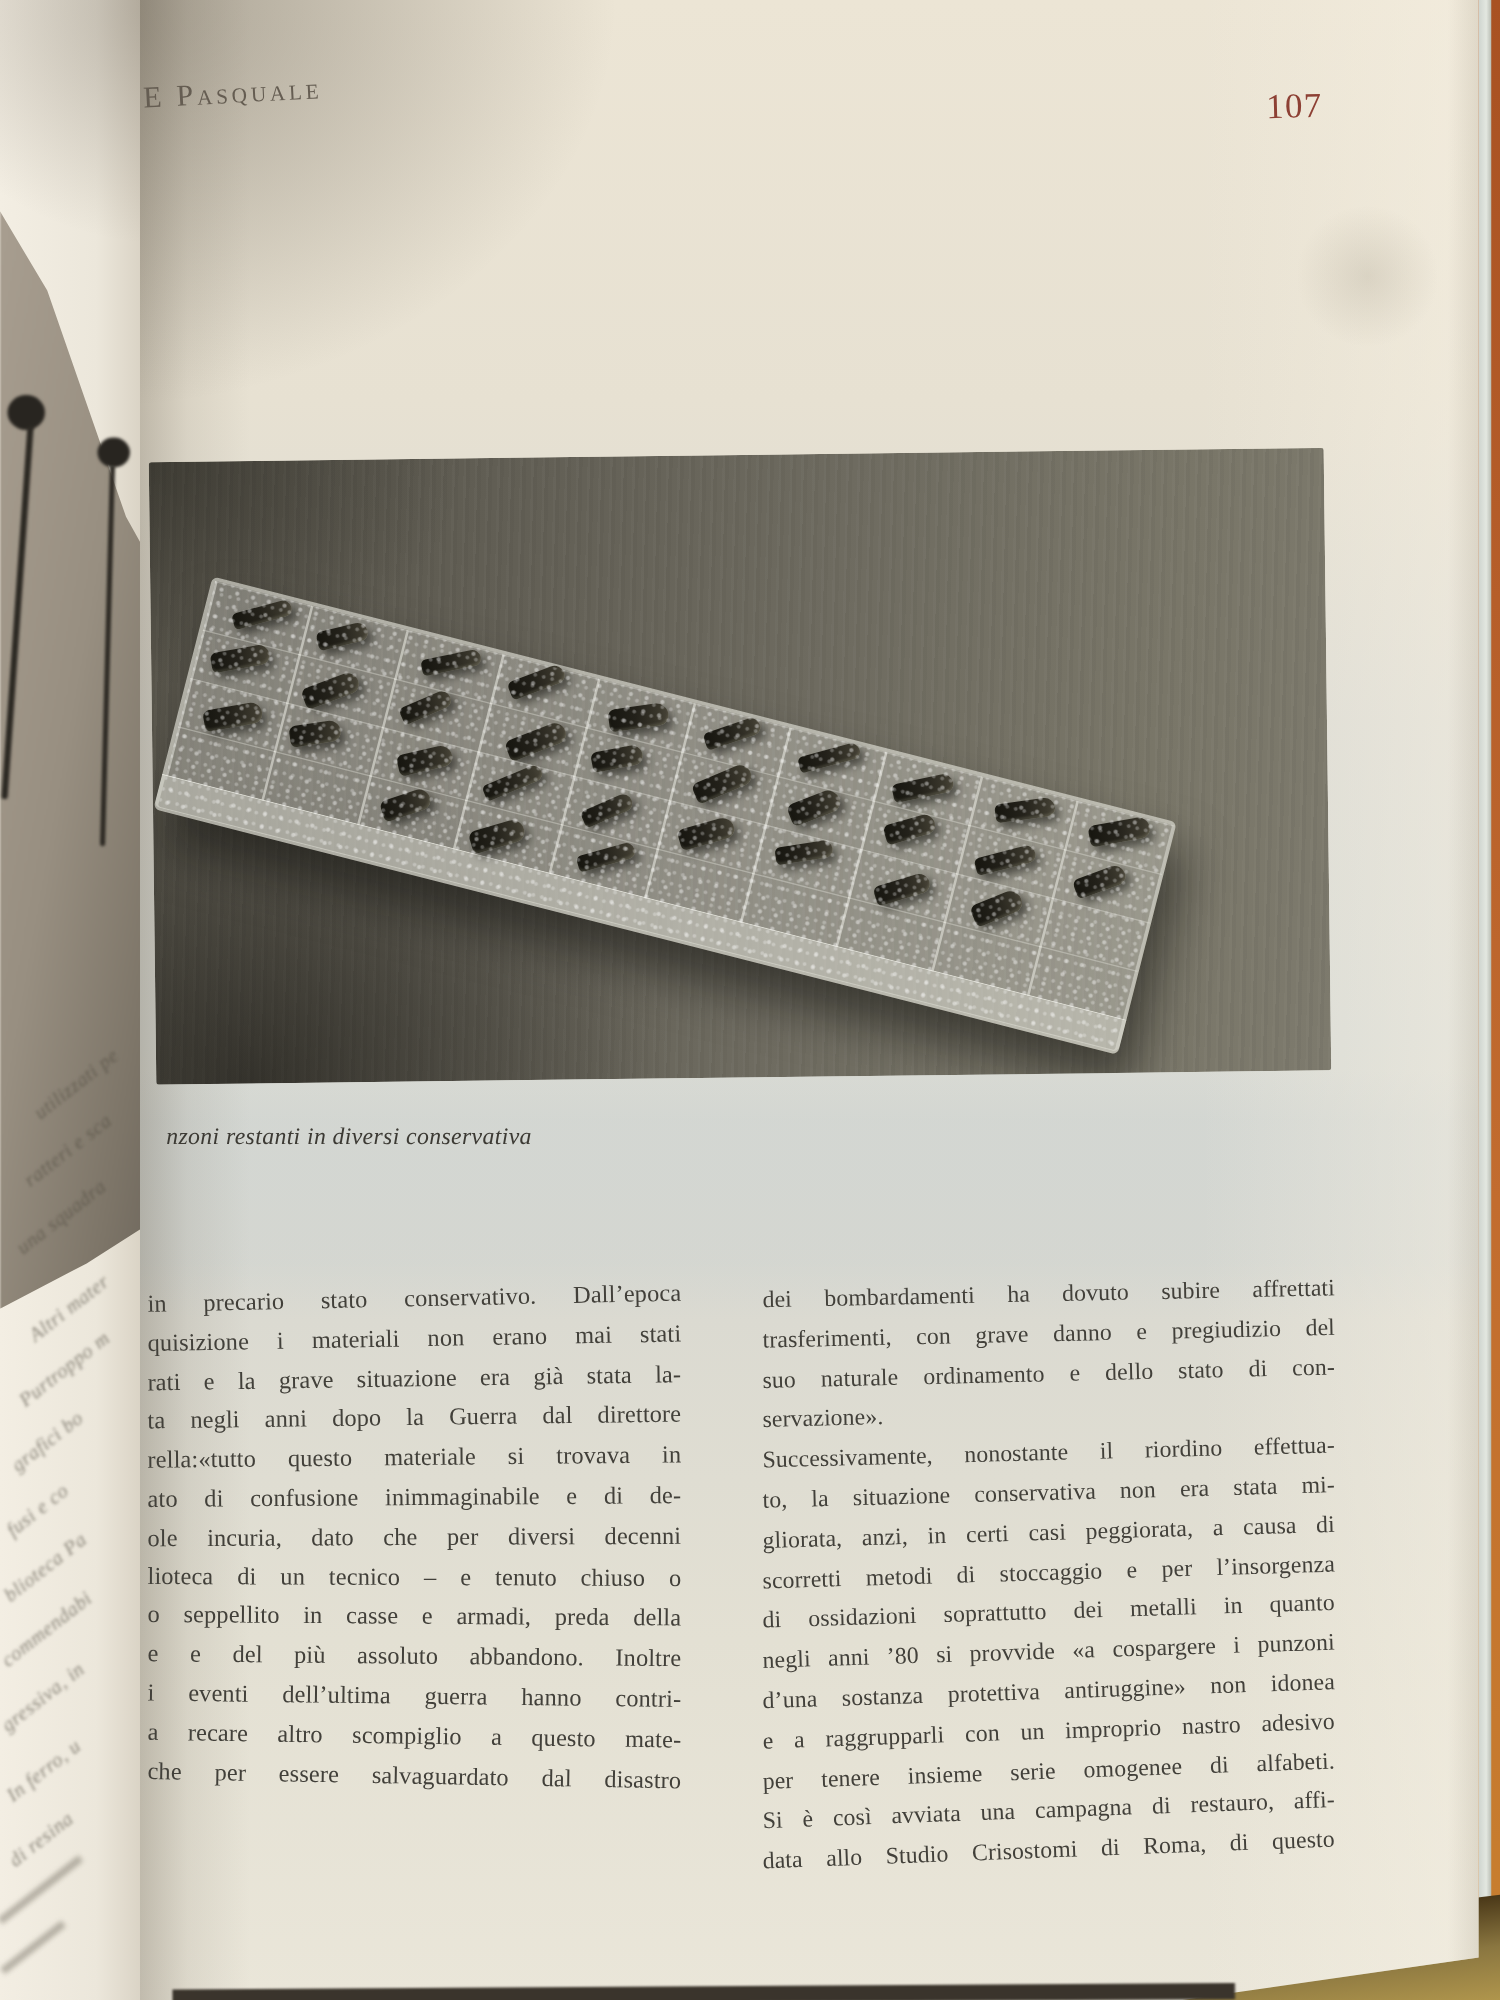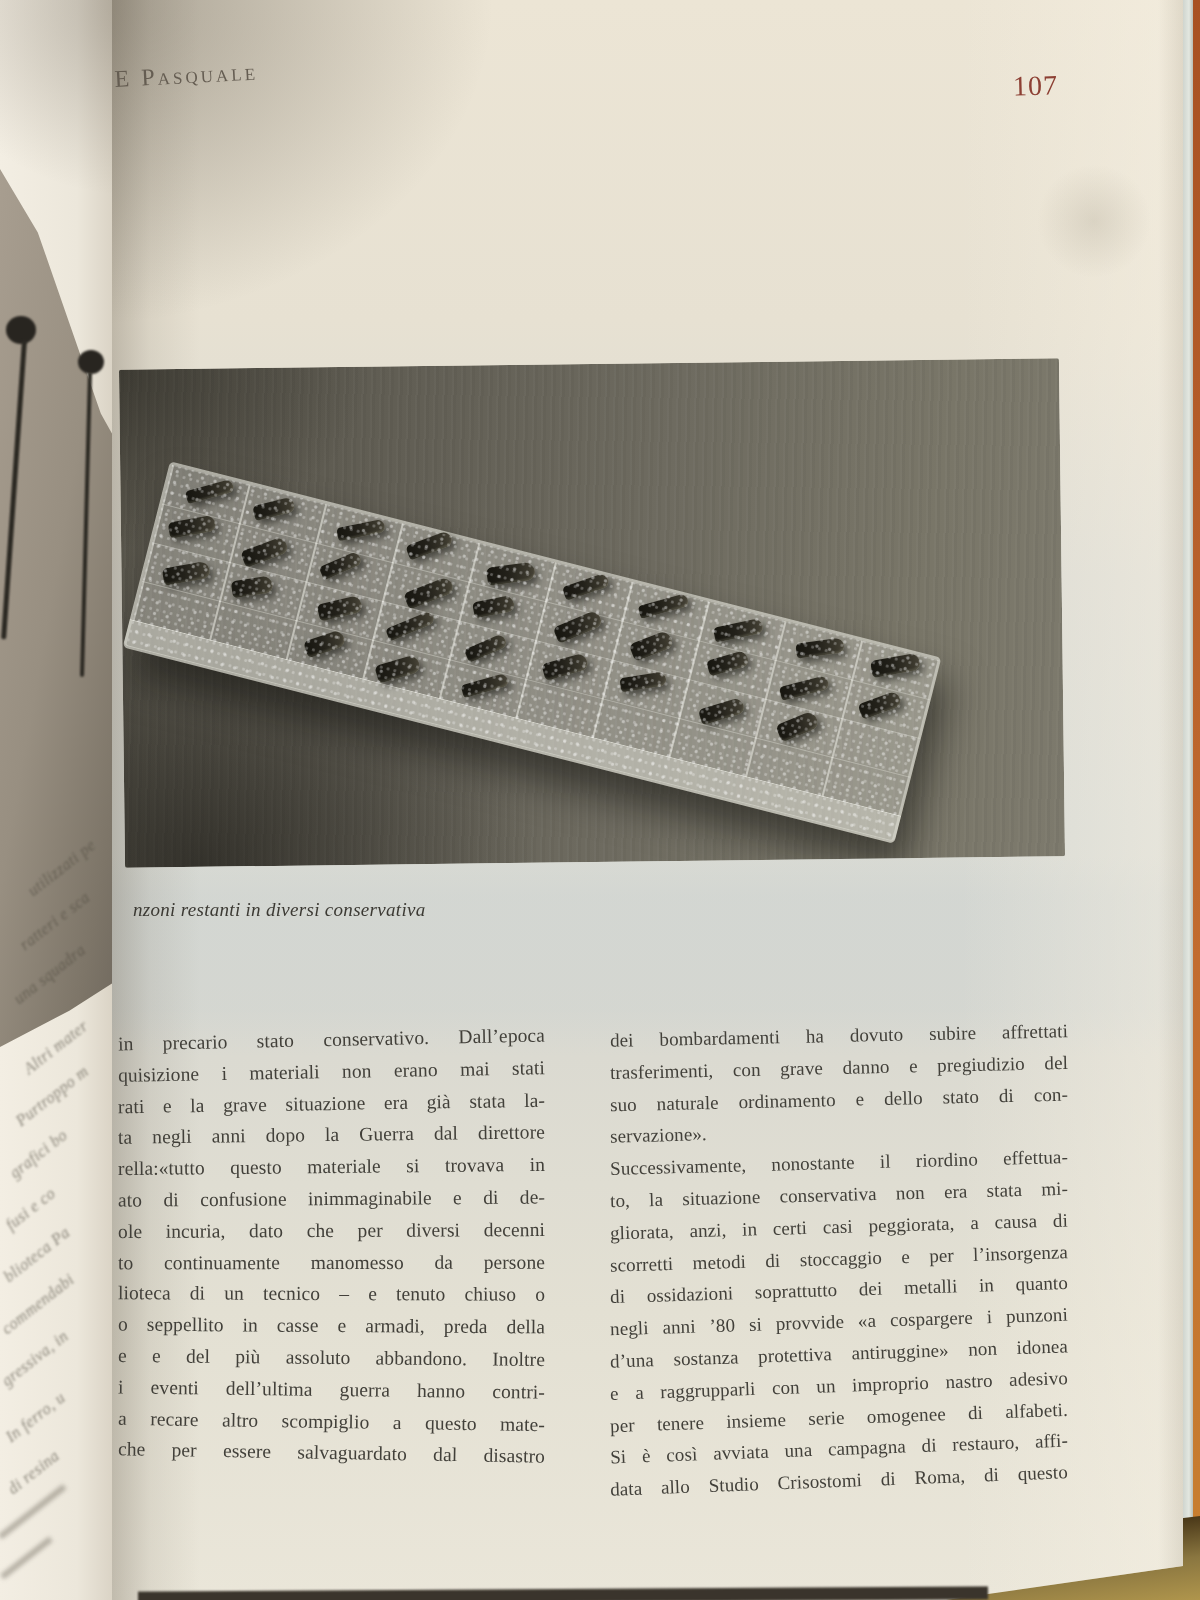--- a/index.html
+++ b/index.html
@@ -230,21 +230,20 @@
     <div class="figure-caption">nzoni restanti in diversi conservativa</div>
 
     <div class="col col-left" id="col-left">
         <div class="line" style="transform: rotate(-1.2deg);">in precario stato conservativo. Dall’epoca</div>
         <div class="line" style="transform: rotate(-1.04deg);">quisizione i materiali non erano mai stati</div>
         <div class="line" style="transform: rotate(-0.89deg);">rati e la grave situazione era già stata la-</div>
         <div class="line" style="transform: rotate(-0.73deg);">ta negli anni dopo la Guerra dal direttore</div>
         <div class="line" style="transform: rotate(-0.57deg);">rella:«tutto questo materiale si trovava in</div>
         <div class="line" style="transform: rotate(-0.41deg);">ato di confusione inimmaginabile e di de-</div>
         <div class="line" style="transform: rotate(-0.26deg);">ole incuria, dato che per diversi decenni</div>
-        <div class="line" style="transform: rotate(-0.1deg);">to continuamente manomesso da persone</div>
         <div class="line" style="transform: rotate(0.21deg);">lioteca di un tecnico – e tenuto chiuso o</div>
         <div class="line" style="transform: rotate(0.37deg);">o seppellito in casse e armadi, preda della</div>
         <div class="line" style="transform: rotate(0.53deg);">e e del più assoluto abbandono. Inoltre</div>
         <div class="line" style="transform: rotate(0.69deg);">i eventi dell’ultima guerra hanno contri-</div>
         <div class="line" style="transform: rotate(0.84deg);">a recare altro scompiglio a questo mate-</div>
         <div class="line" style="transform: rotate(1deg);">che per essere salvaguardato dal disastro</div>
       </div>
     <div class="col col-right" id="col-right">
         <div class="line" style="transform: rotate(-1.2deg);">dei bombardamenti ha dovuto subire affrettati</div>
         <div class="line" style="transform: rotate(-1.27deg);">trasferimenti, con grave danno e pregiudizio del</div>

